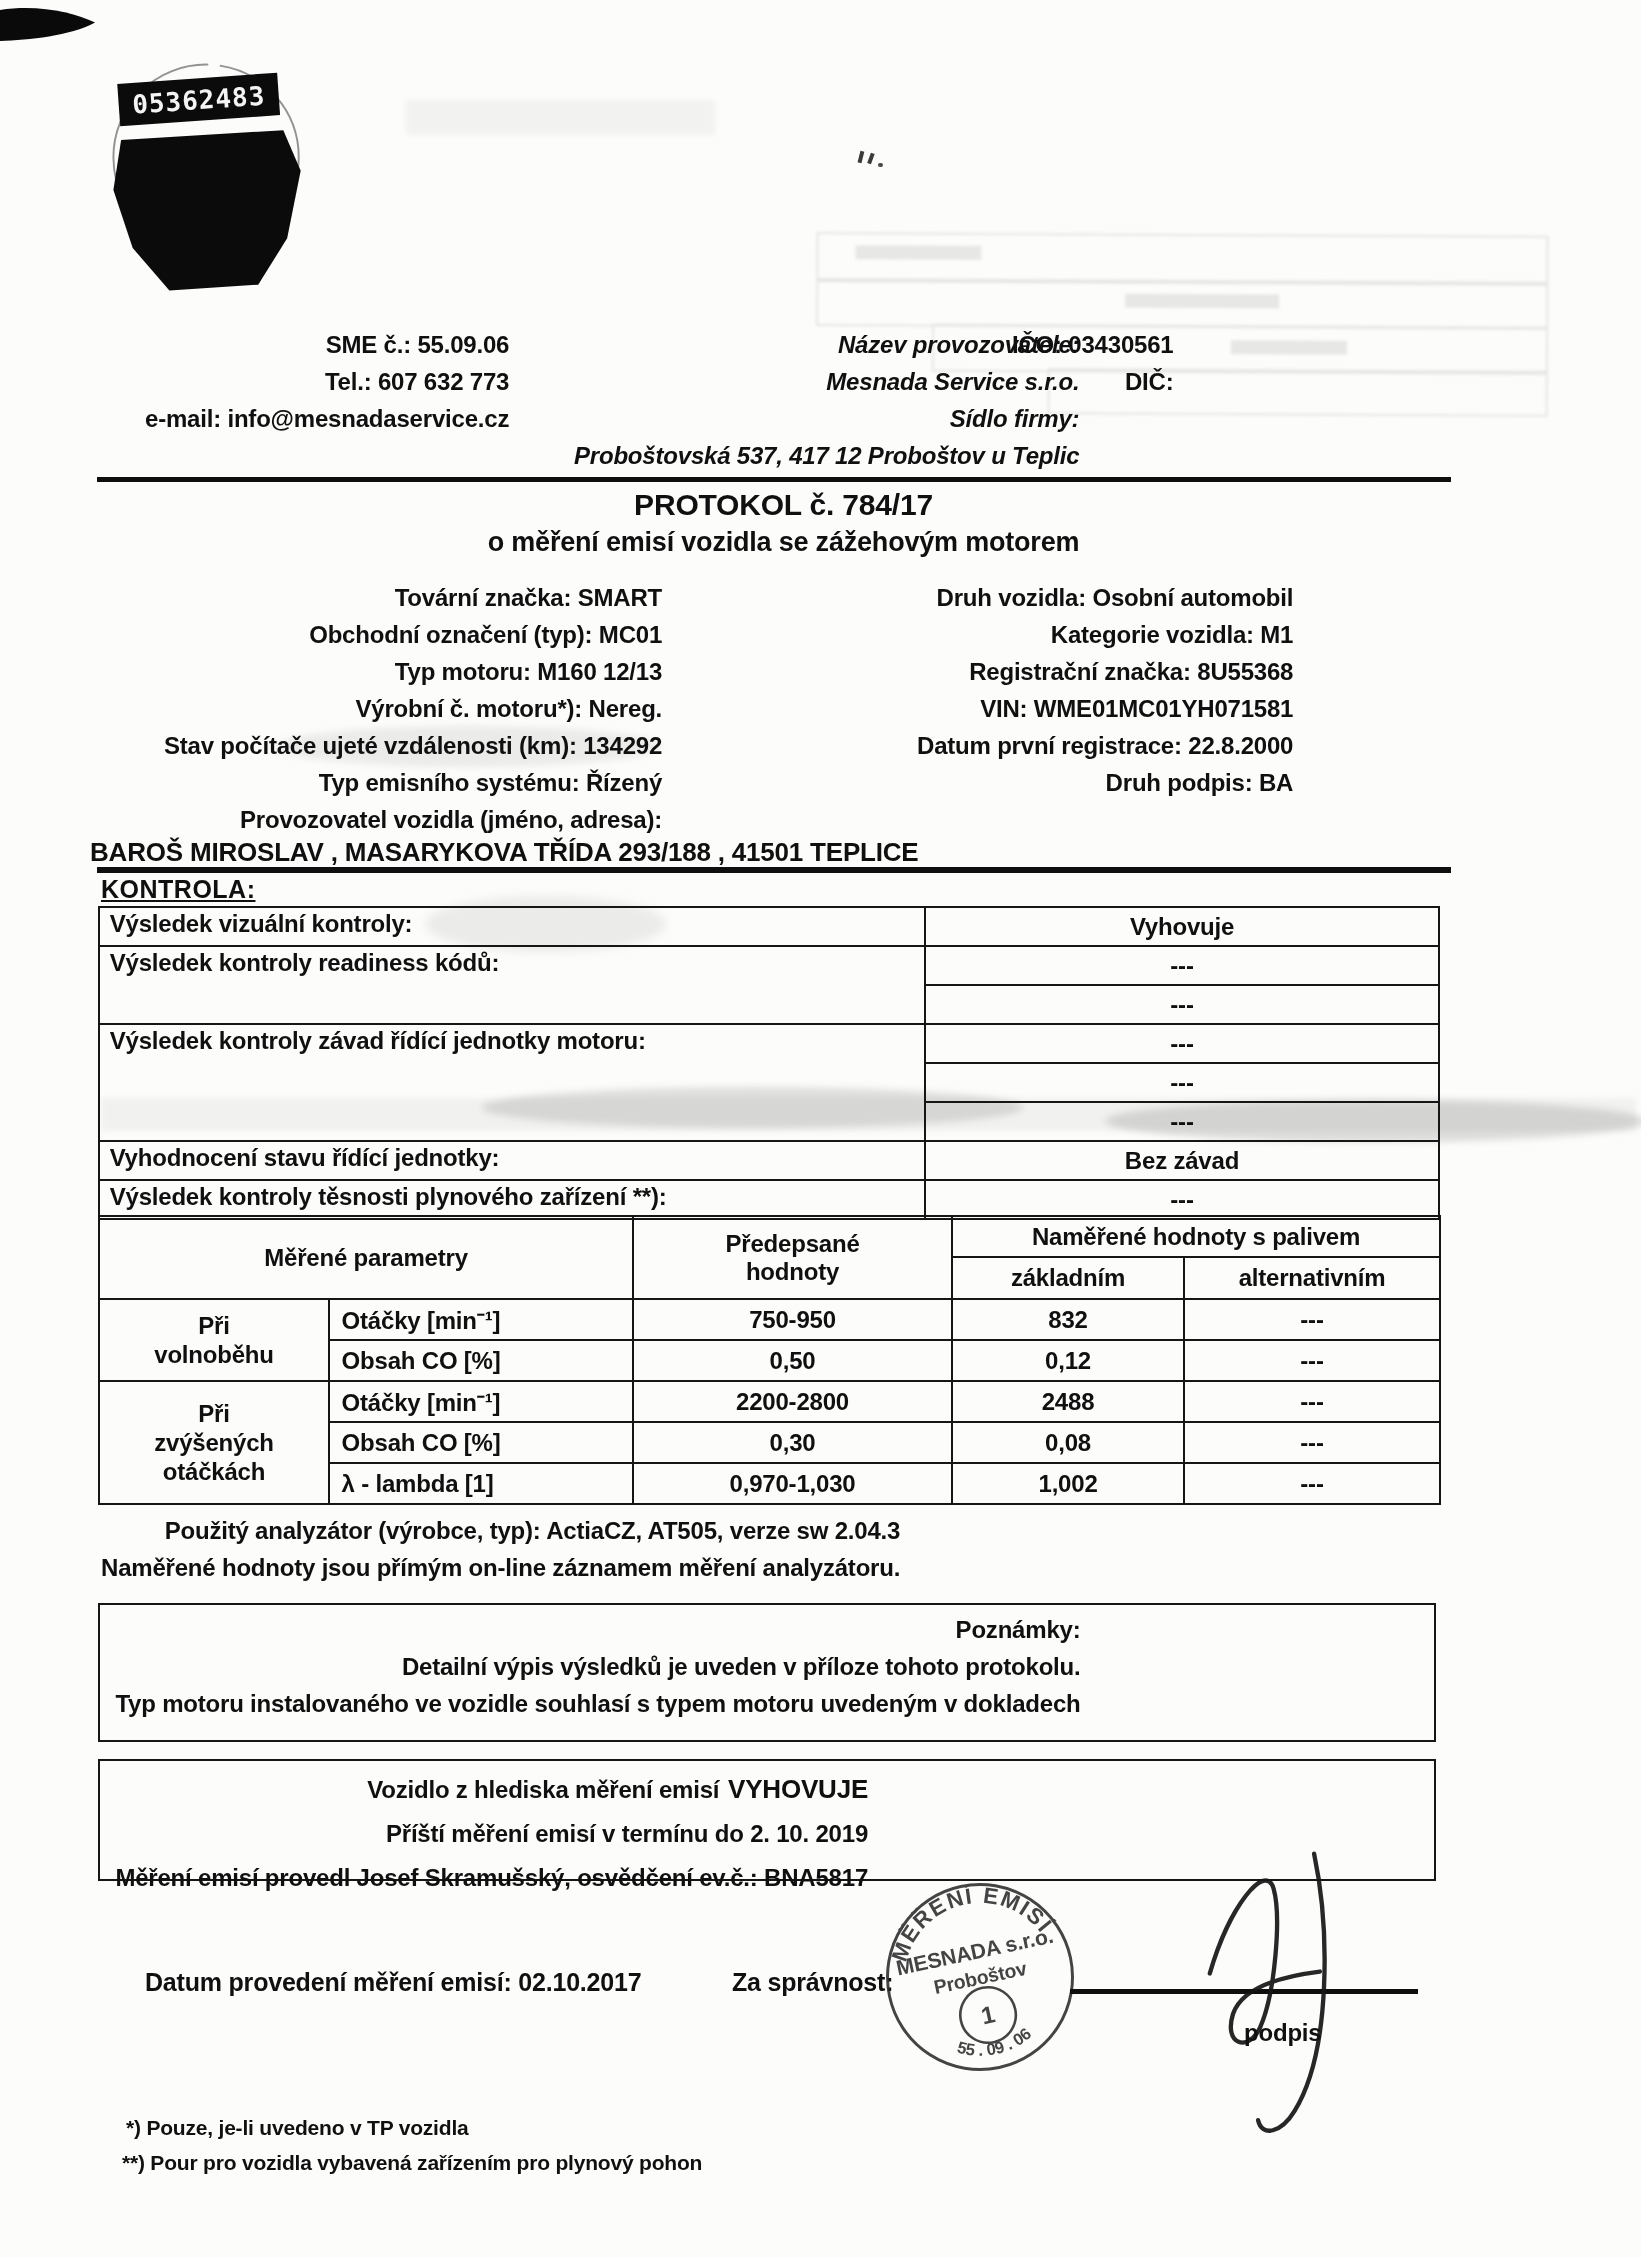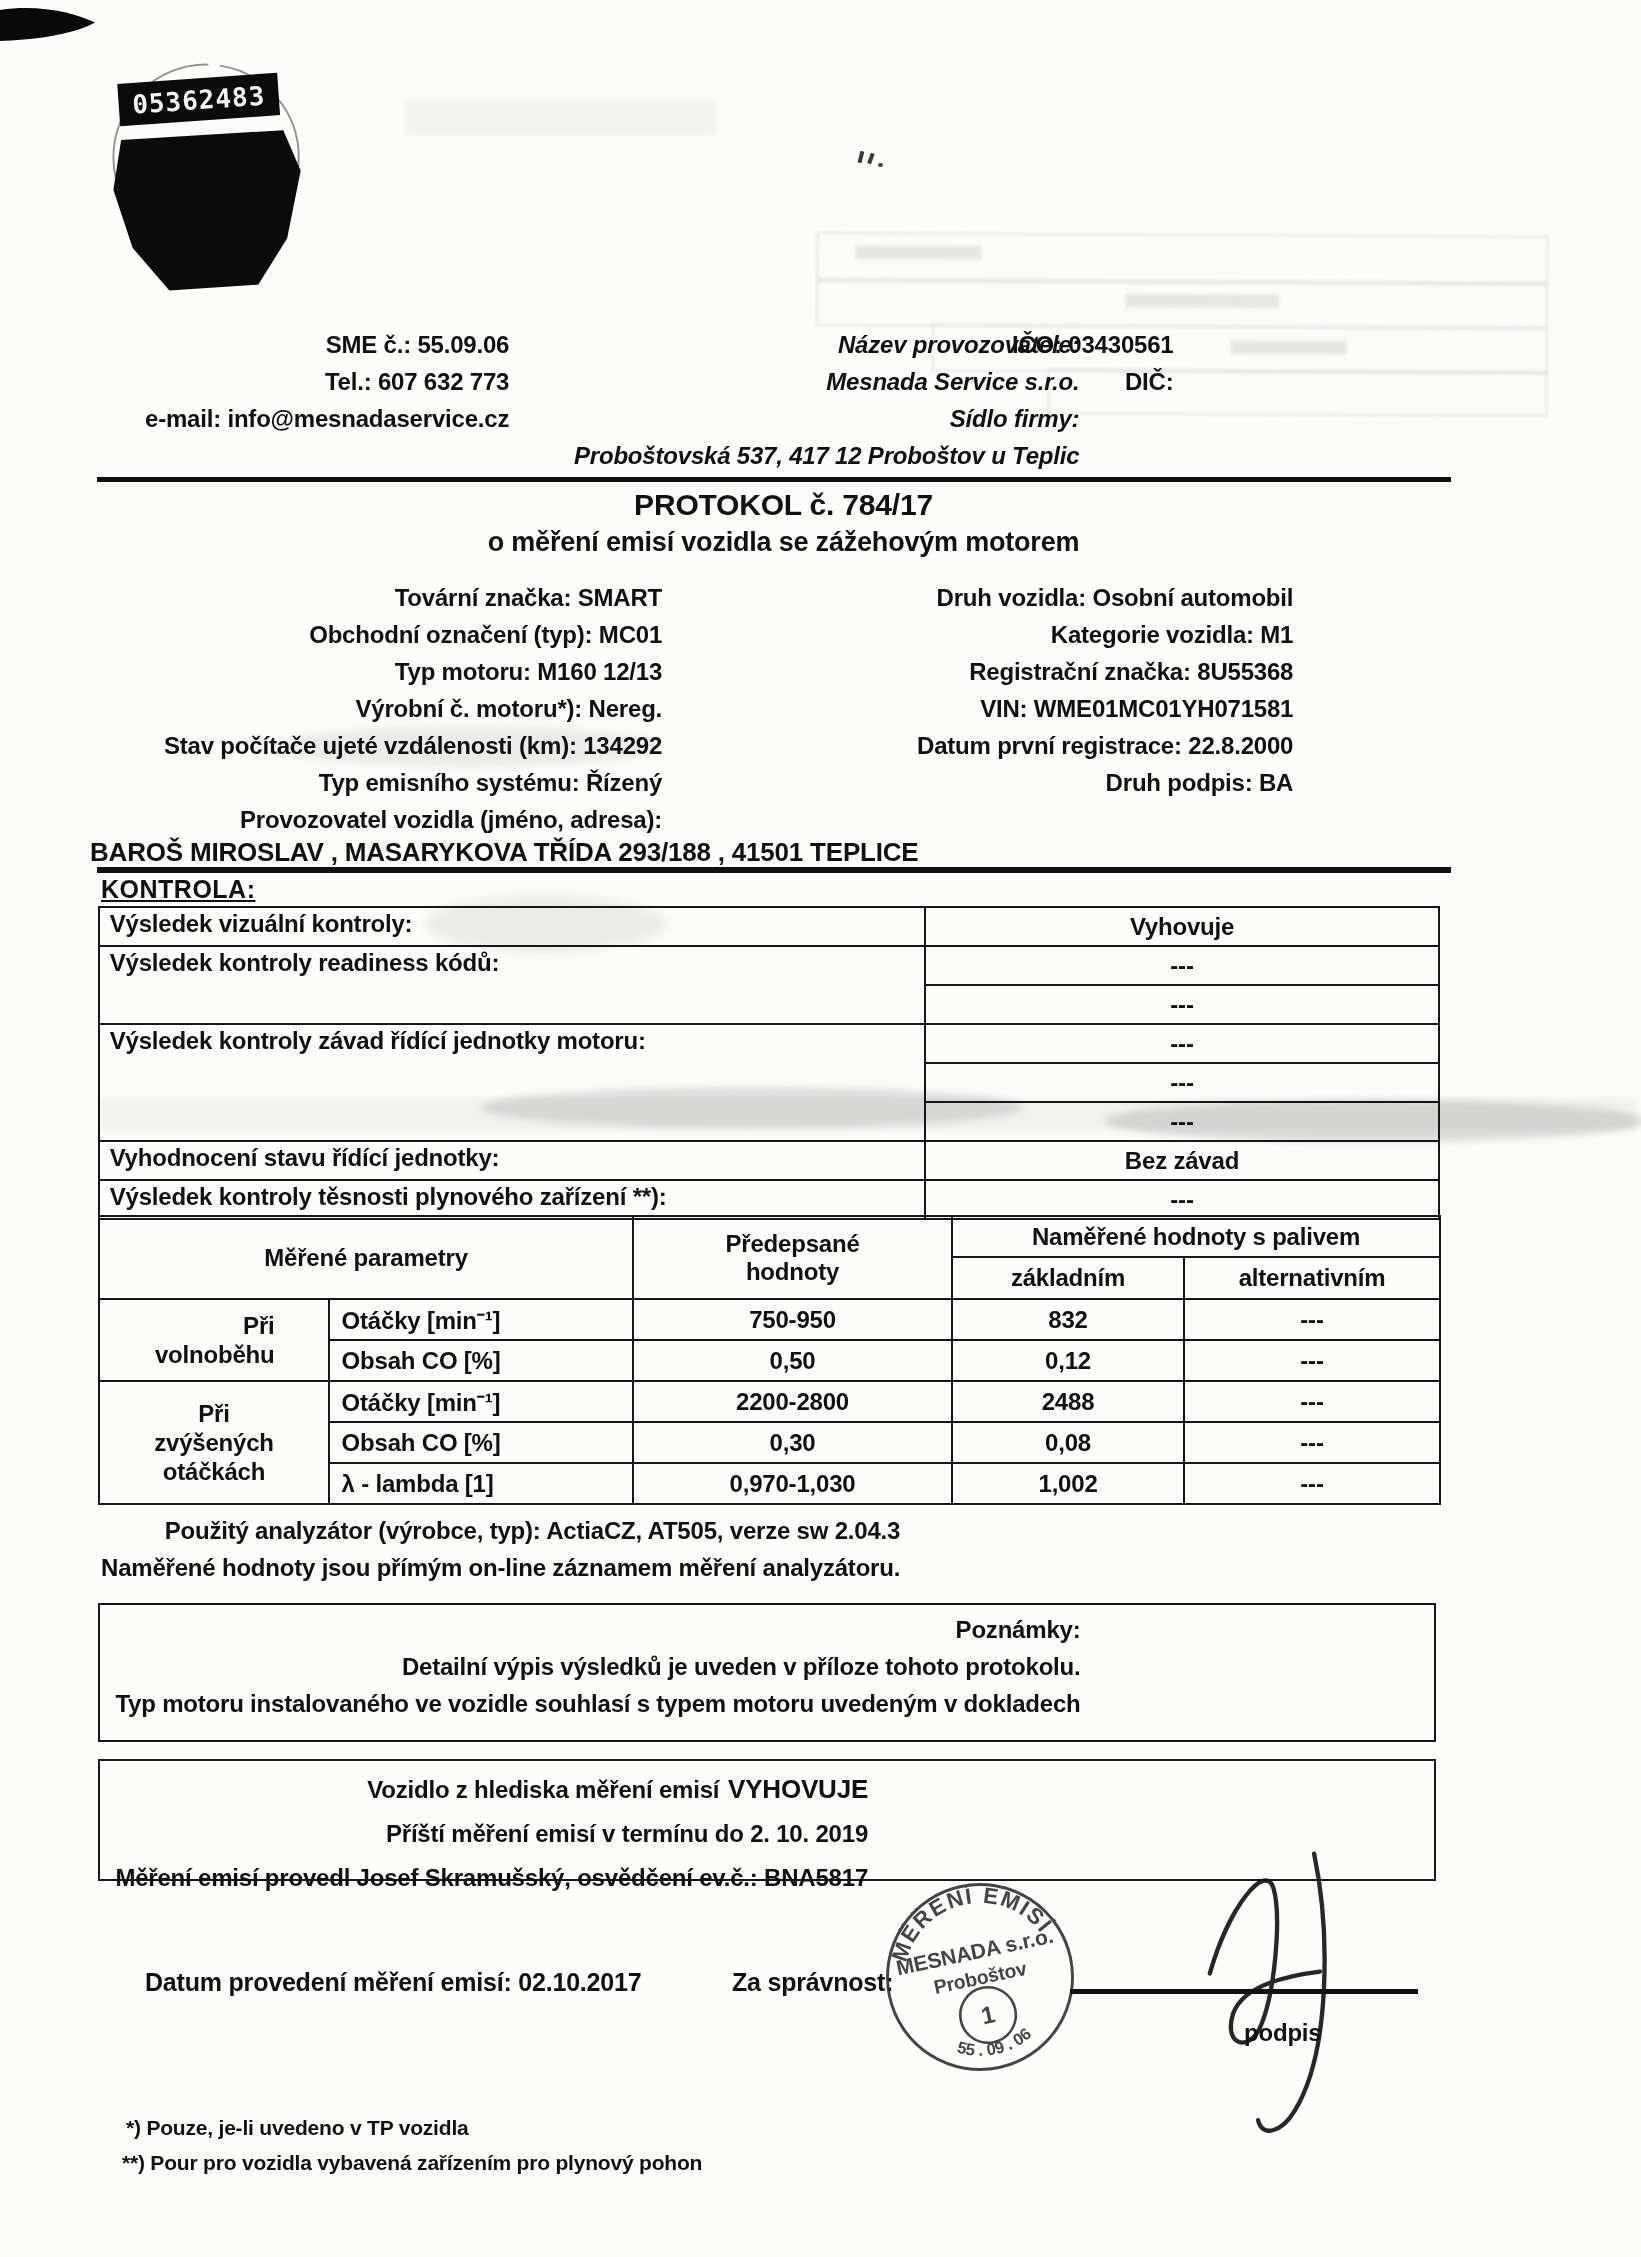--- a/index.html
+++ b/index.html
@@ -15,21 +15,21 @@
   .doc-title{font-size:30px;}
   .doc-subtitle{font-size:27px;}
   .underline{text-decoration:underline;}
   table{border-collapse:collapse;position:absolute;table-layout:fixed;}
   td{border:2.9px solid #161616;font-size:24px;padding:1.9px 9.7px;vertical-align:top;color:#101010;}
   td.val{text-align:center;vertical-align:middle;}
   td.hc{text-align:center;vertical-align:middle;}
   td.group{text-align:center;vertical-align:middle;padding:1.9px 3.9px;}
   td.param{vertical-align:middle;padding-left:11.6px;}
   .narrow{max-width:164px;margin:0 auto;white-space:normal;}
-  .gw1{max-width:121px;margin:4px auto;white-space:normal;line-height:29px;text-align:right;}
+  .gw1{max-width:121px;margin:4px auto;white-space:normal;line-height:29px;}
   .gw2{max-width:127px;margin:0 auto;white-space:normal;line-height:29px;}
   .ghost{pointer-events:none;}
   .smudge{position:absolute;pointer-events:none;border-radius:50%;}
   .stamp-svg{position:absolute;left:869px;top:1866px;width:222px;height:222px;transform:rotate(-12deg);}
   .sig-svg{position:absolute;left:1173px;top:1846px;width:232px;height:309px;}
   .sticker-svg{position:absolute;left:92px;top:53px;width:232px;height:251px;}
   .corner-svg{position:absolute;left:0;top:3.9px;width:97px;height:39px;}
   .verdict{margin-left:8.7px;}
 </style>
 </head>

